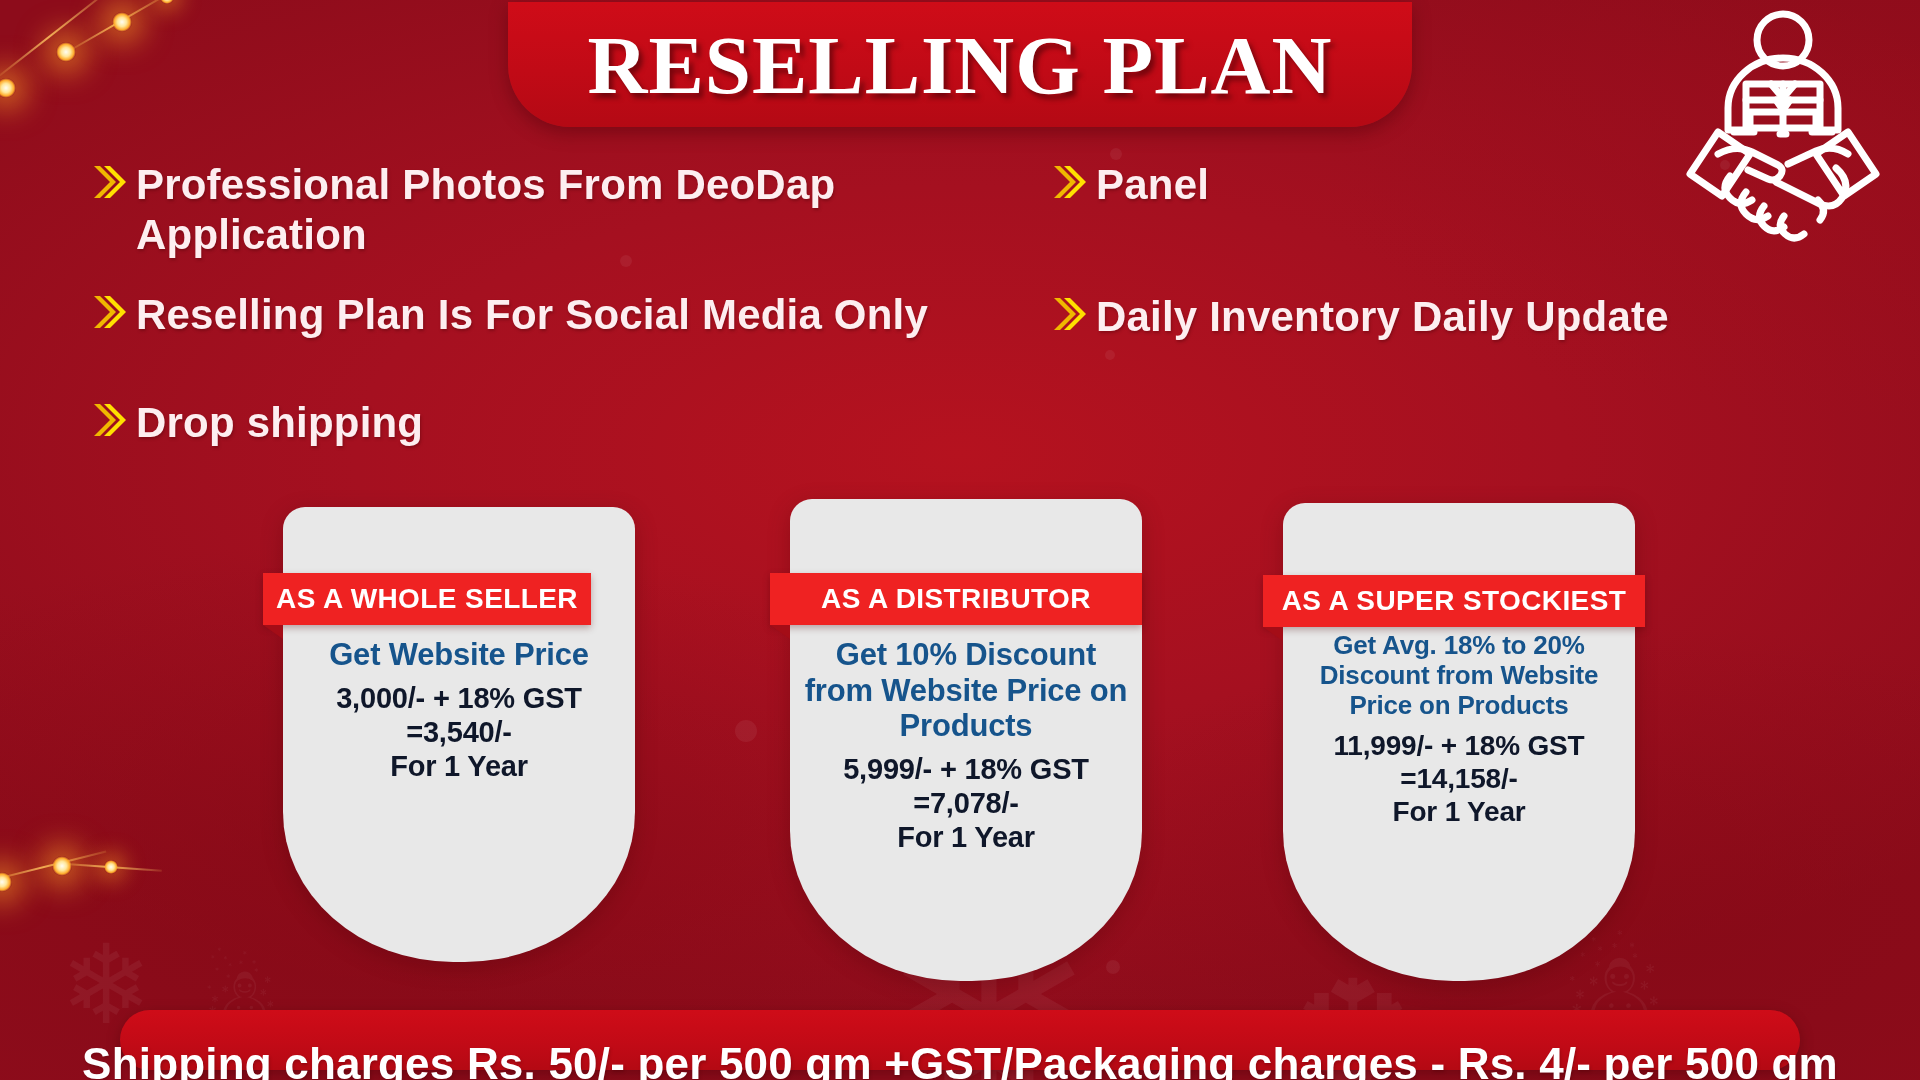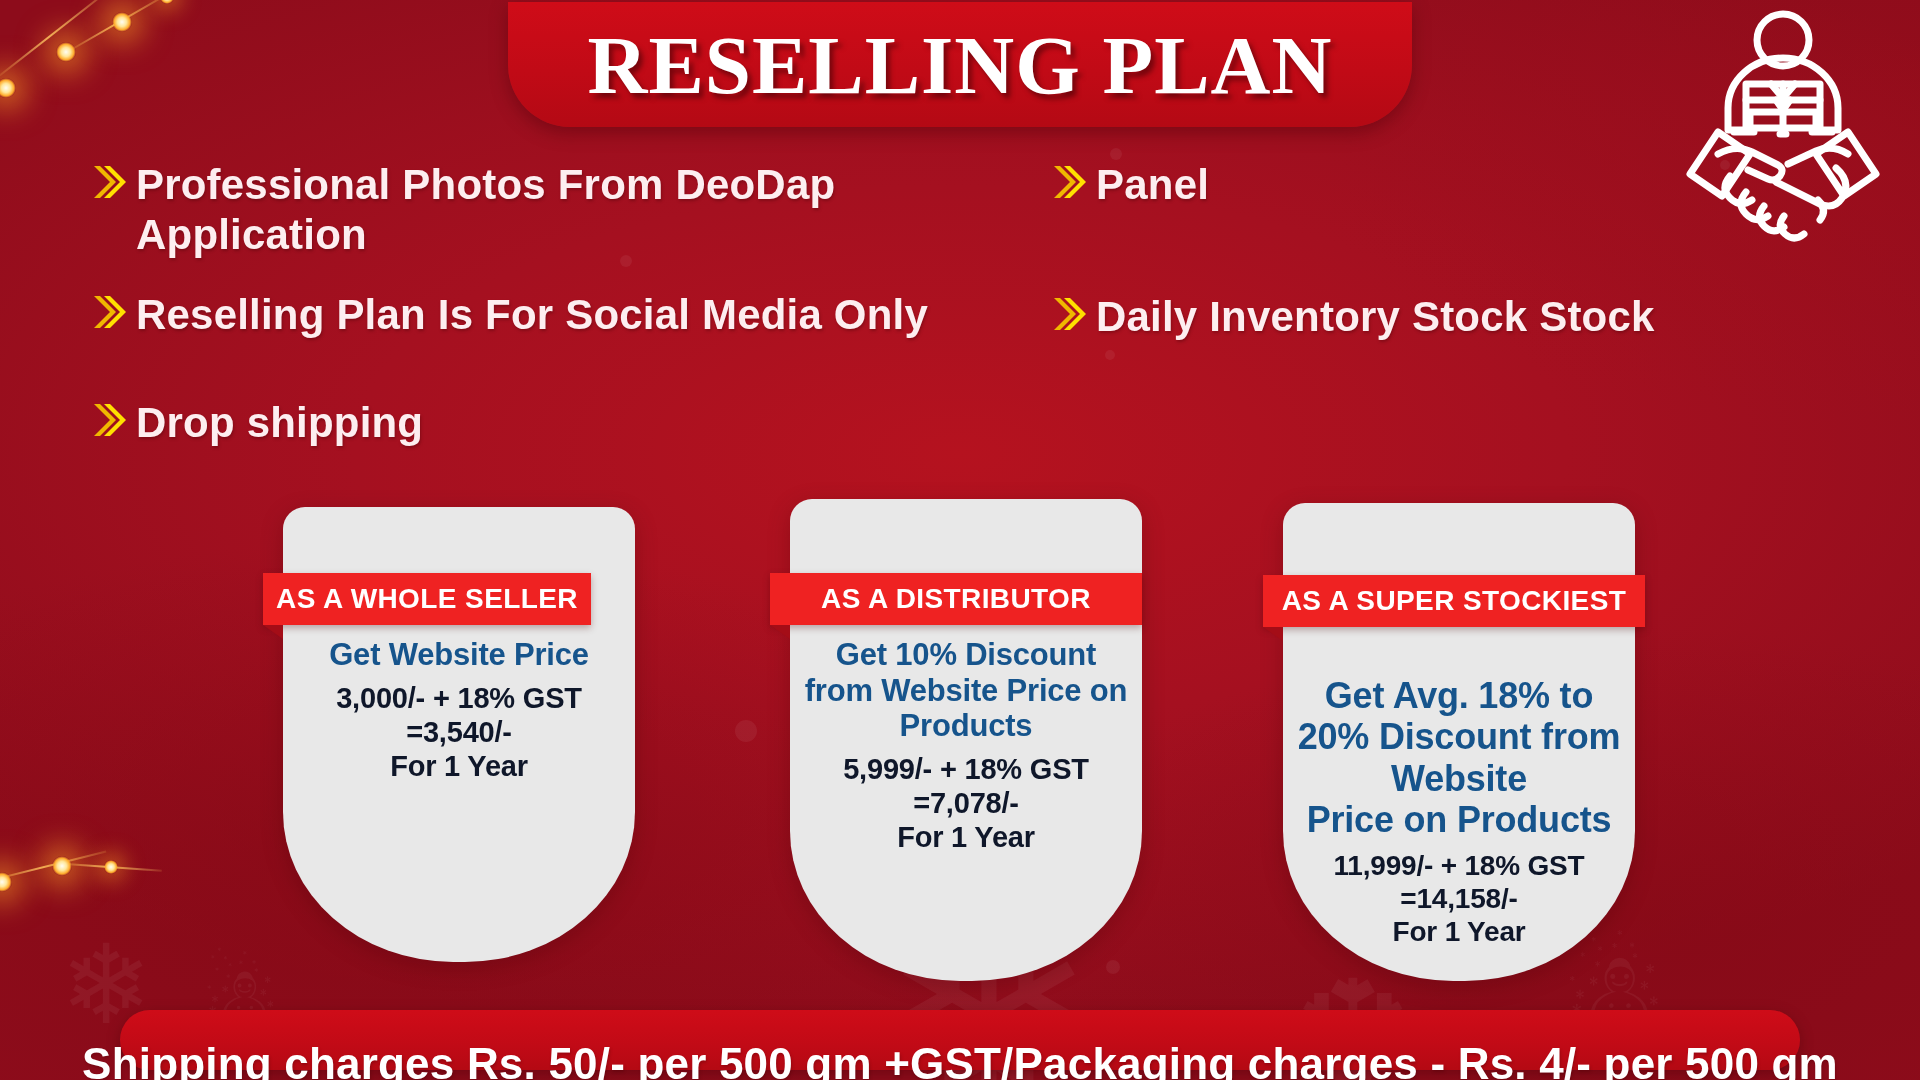--- a/index.html
+++ b/index.html
@@ -133,21 +133,21 @@
 
   .headline{
     color:#16548c; font-weight:700; font-size:31px; line-height:1.15;
     letter-spacing:-.2px;
   }
   .pricing{
     margin-top:8px;
     color:#0f172a; font-weight:700; font-size:29px; line-height:1.18;
     letter-spacing:-.2px;
   }
-  .c3 .headline{ font-size:36px;margin-top:44px; }
+  .c3 .headline{ font-size:26px; }
   .c3 .pricing{ font-size:28px; }
 
   
   #bottom-banner{
     position:absolute; left:120px; bottom:10px; width:1680px; height:60px;
     background:linear-gradient(180deg,#cf0c18 0%,#c10a16 60%,#b40913 100%);
     border-radius:30px;
     display:flex; align-items:center; justify-content:center;
     box-shadow:0 4px 14px rgba(70,0,8,.4);
   }
@@ -266,21 +266,21 @@
     <span class="txt">Panel</span>
   </div>
 
   <div class="feat f5">
     <span class="chev">
       <svg width="34" height="36" viewBox="0 0 34 36">
         <path d="M2 2 L18 18 L2 34 L8 34 L24 18 L8 2 Z" fill="#f0b700"></path>
         <path d="M12 2 L28 18 L12 34 L18 34 L34 18 L18 2 Z" fill="#ffe000"></path>
       </svg>
     </span>
-    <span class="txt">Daily Inventory Stock Stock</span>
+    <span class="txt">Daily Inventory Daily Update</span>
   </div>
 </div>
 
 <div id="cards">
 
   <div class="card c1">
     <div class="ribbon">
       <span class="rlabel">AS A WHOLE SELLER</span>
     </div>
     <div class="cbody">

